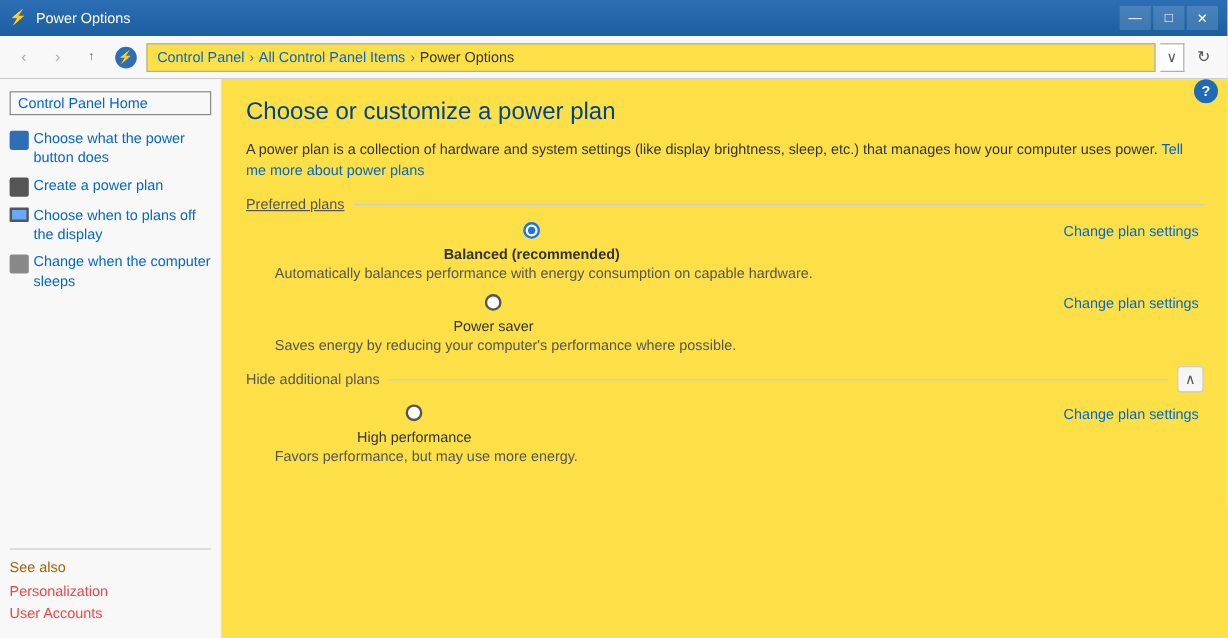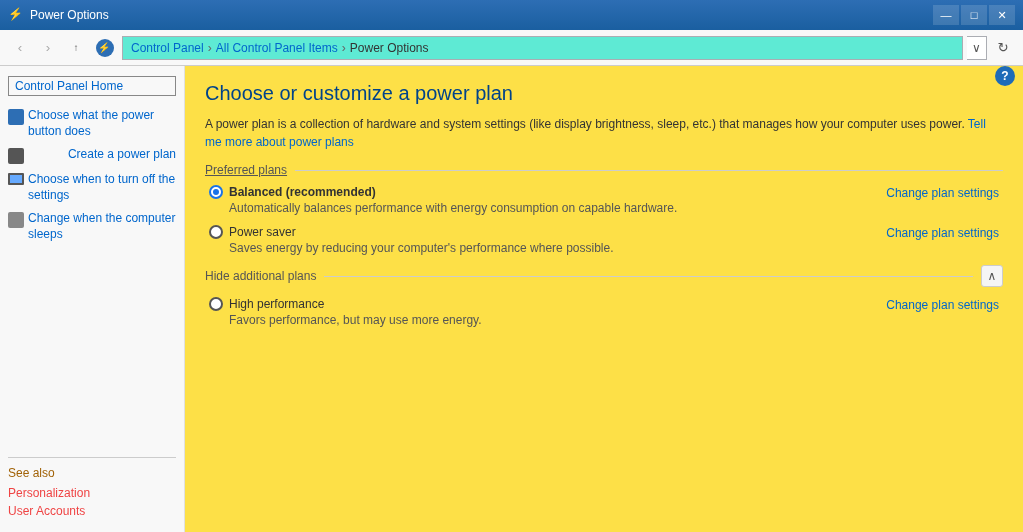--- a/index.html
+++ b/index.html
@@ -32,21 +32,21 @@
       align-items: center;
       padding: 0 8px;
       gap: 4px;
     }
     .nav-btn {
       width: 24px; height: 24px; display: flex; align-items: center; justify-content: center;
       background: none; border: 1px solid transparent; cursor: pointer; border-radius: 2px; color: #555;
     }
     .nav-btn.disabled { color: #aaa; cursor: default; }
     .breadcrumb-bar {
-      flex: 1; height: 24px; border: 1px solid #abadb3; background: #5eead4;
+      flex: 1; height: 24px; border: 1px solid #abadb3; background: #fde047;
       display: flex; align-items: center; padding: 0 8px; font-size: 12px;
     }
     .breadcrumb-sep { color: #666; margin: 0 4px; }
     .breadcrumb-link { color: #0066cc; cursor: pointer; }
     .breadcrumb-current { color: #333; }
     .dropdown-arrow {
       width: 20px; height: 24px; border: 1px solid #abadb3; border-left: none; background: white;
       display: flex; align-items: center; justify-content: center; cursor: pointer; color: #555;
     }
     .refresh-btn {
@@ -82,21 +82,21 @@
       border-right: 1px solid #e0e0e0;
       padding: 10px 8px;
       display: flex;
       flex-direction: column;
     }
     .sidebar-home-link {
       display: inline-block; border: 1px solid #888; padding: 2px 6px; margin-bottom: 12px;
       color: #0066cc; cursor: pointer; font-size: 12px; text-decoration: none;
     }
     .sidebar-nav-item {
-      display: flex; align-items: flex-start; margin-bottom: 8px; cursor: pointer; gap: 4px; justify-content: space-between;
+      display: flex; align-items: flex-start; margin-bottom: 8px; cursor: pointer; gap: 4px;
     }
     .sidebar-nav-item .nav-icon {
       width: 16px; height: 16px; flex-shrink: 0; margin-top: 1px;
     }
     .sidebar-nav-link { color: #0066cc; font-size: 12px; line-height: 1.3; }
     .sidebar-see-also { margin-top: auto; padding-top: 8px; border-top: 1px solid #ccc; }
     .sidebar-see-also-title { font-size: 12px; color: #a16207; margin-bottom: 6px; }
     .sidebar-see-also-link { display: block; color: #ef4444; font-size: 12px; margin-bottom: 4px; cursor: pointer; }
 
     
@@ -117,21 +117,21 @@
     .plans-header {
       display: flex; align-items: center; margin-bottom: 8px; gap: 8px;
     }
     .plans-header-label { font-size: 12px; color: #555; white-space: nowrap; text-decoration: underline; }
     .plans-header-line { flex: 1; height: 1px; background: #ccc; }
 
     .plan-item {
       display: flex; align-items: flex-start; justify-content: space-between; margin-bottom: 10px; padding: 0 4px;
     }
     .plan-left { display: flex; flex-direction: column; gap: 2px; }
-    .plan-radio-row { display: flex; align-items: center; gap: 6px; }
+    .plan-radio-row { display: flex; align-items: center; gap: 6px; flex-direction: column; }
     .plan-radio {
       width: 14px; height: 14px; border-radius: 50%; border: 2px solid #555; background: white;
       display: flex; align-items: center; justify-content: center; flex-shrink: 0; cursor: pointer;
     }
     .plan-radio.selected { border-color: #1a73e8; }
     .plan-radio.selected::after {
       content: ''; width: 6px; height: 6px; border-radius: 50%; background: #1a73e8;
     }
     .plan-name { font-size: 12px; color: #333; font-weight: 600; }
     .plan-desc { font-size: 12px; color: #555; margin-left: 20px; }
@@ -199,21 +199,21 @@
       <span class="sidebar-nav-link">Choose what the power button does</span>
     </div>
 
     <div class="sidebar-nav-item">
       <div class="nav-icon" style="width:16px;height:16px;background:#555;border-radius:2px;"></div>
       <span class="sidebar-nav-link">Create a power plan</span>
     </div>
 
     <div class="sidebar-nav-item">
       <div class="nav-icon" style="width:16px;height:12px;border:2px solid #555;background:#6af;border-radius:1px;"></div>
-      <span class="sidebar-nav-link">Choose when to turn off the settings</span>
+      <span class="sidebar-nav-link">Choose when to plans off the display</span>
     </div>
 
     <div class="sidebar-nav-item">
       <div class="nav-icon" style="width:16px;height:16px;background:#888;border-radius:2px;"></div>
       <span class="sidebar-nav-link">Change when the computer sleeps</span>
     </div>
 
     <div class="sidebar-see-also">
       <div class="sidebar-see-also-title">See also</div>
       <a class="sidebar-see-also-link">Personalization</a>

